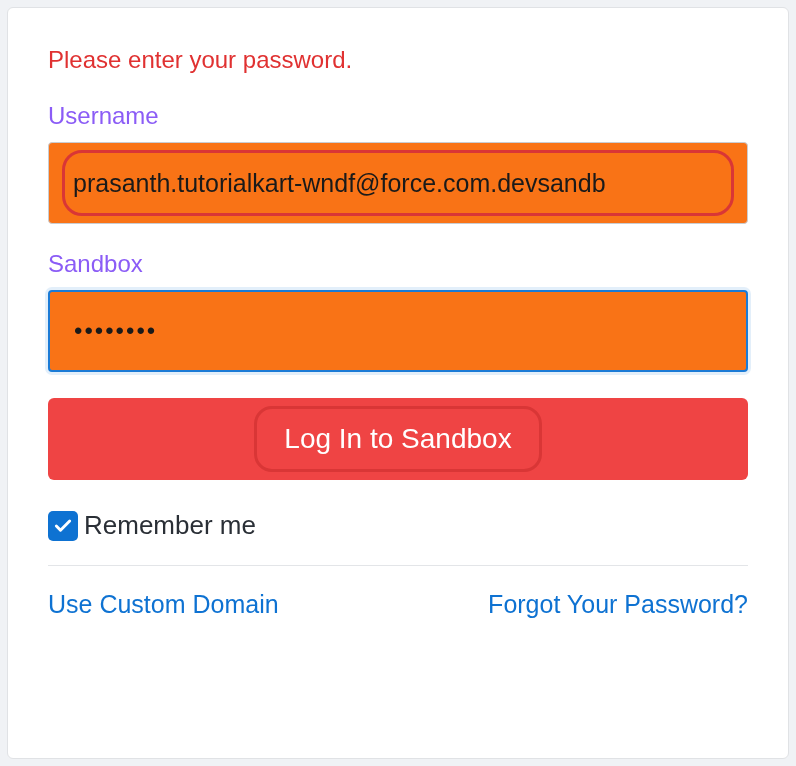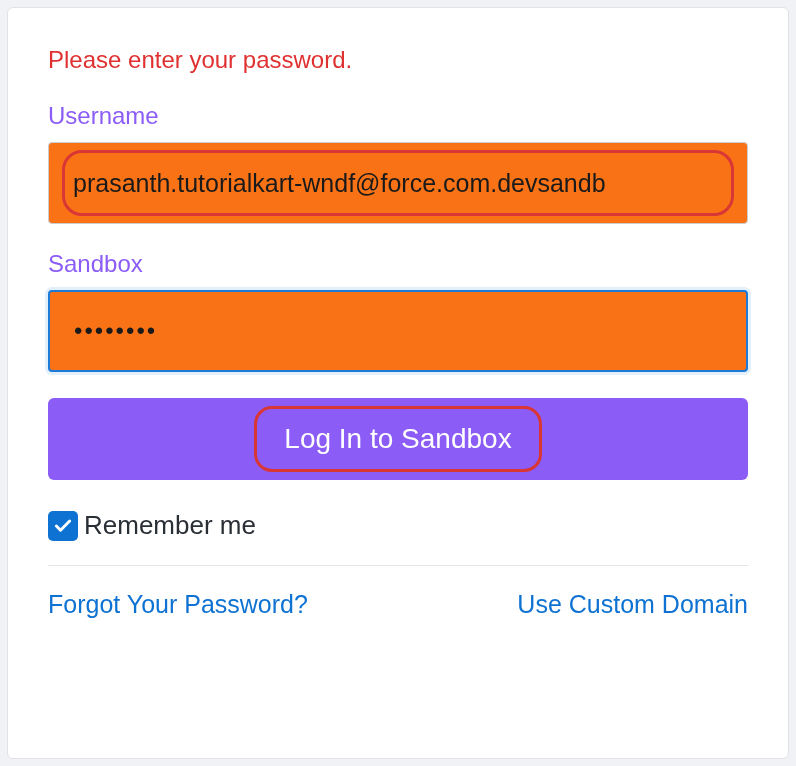--- a/index.html
+++ b/index.html
@@ -73,21 +73,21 @@
     .login-btn-wrap {
       position: relative;
       margin-top: 8px;
       margin-bottom: 24px;
     }
     .login-button {
       width: 100%;
       height: 82px;
       border: none;
       border-radius: 6px;
-      background: #8b5cf6;
+      background: #ef4444;
       color: #ffffff;
       font-size: 28px;
       font-weight: 400;
       cursor: pointer;
       font-family: inherit;
     }
     .ring-button {
       top: 8px;
       left: 50%;
       transform: translateX(-50%);
@@ -161,17 +161,17 @@
   <div class="remember-row">
     <div class="checkbox">
       <svg viewBox="0 0 24 24">
         <path d="M4 12 L9 17 L20 6" stroke="#ffffff" stroke-width="3.5" fill="none" stroke-linecap="round" stroke-linejoin="round"></path>
       </svg>
     </div>
     <span class="remember-label">Remember me</span>
   </div>
 
   <div class="links-row">
+    <a class="link">Use Custom Domain</a>
     <a class="link">Forgot Your Password?</a>
-    <a class="link">Use Custom Domain</a>
   </div>
 
 </div>
 
 </body></html>

